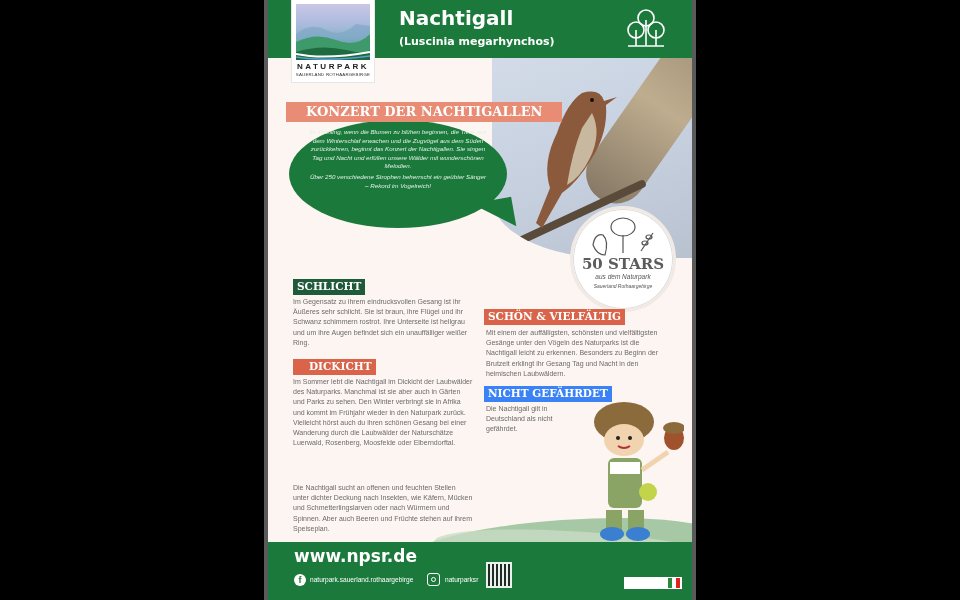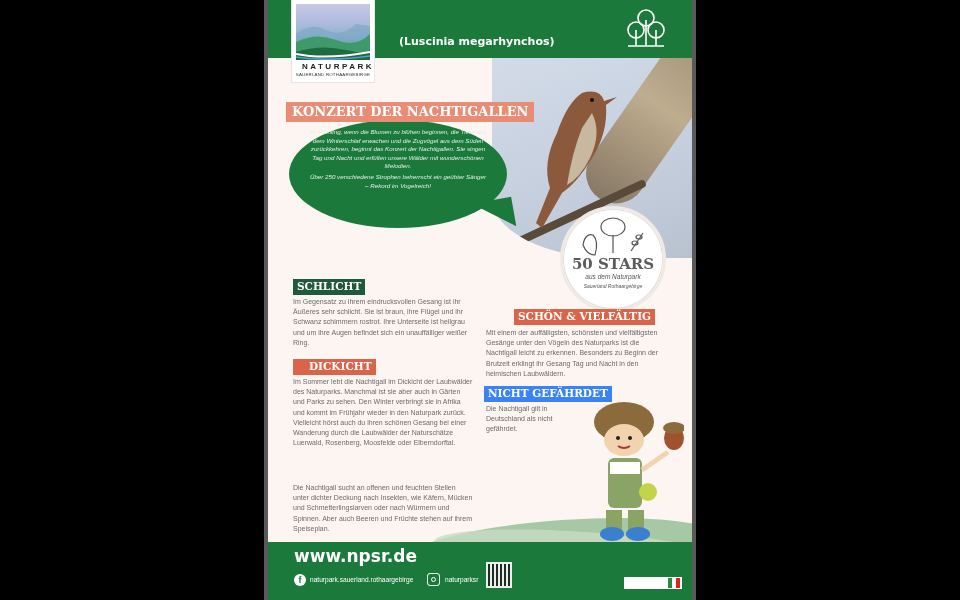--- a/index.html
+++ b/index.html
@@ -3,33 +3,33 @@
 <meta charset="utf-8">
 <style>
   html, body { margin:0; padding:0; }
   body { width:960px; height:600px; background:#000; position:relative; overflow:hidden; font-family:"Liberation Sans", sans-serif; }
   .poster { position:absolute; left:264px; top:0; width:432px; height:600px; background:#fdf5f1; overflow:hidden; }
   .edge-left { position:absolute; left:264px; top:0; width:4px; height:600px; background:#5a5a5a; }
   .edge-right { position:absolute; left:692px; top:0; width:4px; height:600px; background:#5a5a5a; }
   .header { position:absolute; left:0; top:0; width:432px; height:58px; background:#1b7a3b; }
   .logo { position:absolute; left:28px; top:0; width:82px; height:82px; background:#fff; box-shadow:0 0 0 1px #e6e6e6; }
   .logo-art { position:absolute; left:4px; top:4px; width:74px; height:56px; overflow:hidden; background:linear-gradient(#c9c7e6,#a7b9dc 40%,#86b4c0 60%,#2f8a5a 85%,#1e6e42); }
-  .logo-name { position:absolute; left:0; top:62px; width:82px; text-align:right; font-weight:bold; font-size:8px; letter-spacing:2.5px; color:#222; }
+  .logo-name { position:absolute; left:0; top:62px; width:82px; text-align:center; font-weight:bold; font-size:8px; letter-spacing:2.5px; color:#222; }
   .logo-sub { position:absolute; left:0; top:72px; width:82px; text-align:center; font-size:4.4px; color:#333; letter-spacing:0.2px; }
   .title { position:absolute; left:135px; top:6px; font-family:"DejaVu Sans", sans-serif; font-weight:bold; font-size:20px; color:#fff; }
   .subtitle { position:absolute; left:135px; top:35px; font-family:"DejaVu Sans", sans-serif; font-weight:bold; font-size:11px; color:#fff; }
   .tree-icon { position:absolute; left:360px; top:6px; width:44px; height:44px; }
   .photo { position:absolute; left:228px; top:58px; width:204px; height:200px; overflow:hidden; border-bottom-left-radius:120px 60px; background:linear-gradient(160deg,#d3dbe8 0%,#c5cfde 55%,#b8c2cf 100%); }
   .branch { position:absolute; background:linear-gradient(90deg,#7d6a52,#bca67f,#8f7b5e); border-radius:40px; }
-  .concert-head { position:absolute; left:22px; top:102px; padding:0 6px; height:20px; background:#e98c76; color:#fff; font-family:"DejaVu Serif", serif; font-weight:bold; font-size:13px; line-height:20px; white-space:nowrap; }
+  .concert-head { position:absolute; left:22px; top:102px; padding:0 20px; height:20px; background:#e98c76; color:#fff; font-family:"DejaVu Serif", serif; font-weight:bold; font-size:13px; line-height:20px; white-space:nowrap; }
   .bubble { position:absolute; left:25px; top:120px; width:218px; height:108px; background:#1b7a3b; border-radius:50%; }
   .bubble-tail { position:absolute; left:210px; top:200px; width:0; height:0; border-left:40px solid transparent; border-top:30px solid #1b7a3b; transform:rotate(-10deg); }
   .bubble-text { position:absolute; left:44px; top:128px; width:180px; text-align:center; color:#e3f0e6; font-style:italic; font-size:6.2px; line-height:8.6px; }
   .bubble-text p { margin:0 0 2px 0; }
-  .badge { position:absolute; left:296px; top:206px; width:100px; height:100px; border-radius:50%; background:#fff; border:3px solid #f1e9e4; box-shadow:0 0 0 1px #ddd inset; }
+  .badge { position:absolute; left:306px; top:206px; width:100px; height:100px; border-radius:50%; background:#fff; border:3px solid #f1e9e4; box-shadow:0 0 0 1px #ddd inset; }
   .badge-big { position:absolute; left:0; top:46px; width:100px; text-align:center; font-family:"DejaVu Serif", serif; font-weight:bold; font-size:15px; color:#5c5c5c; }
   .badge-sub { position:absolute; left:0; top:64px; width:100px; text-align:center; font-style:italic; font-size:6.5px; color:#555; }
   .badge-sub2 { position:absolute; left:0; top:74px; width:100px; text-align:center; font-style:italic; font-size:5px; color:#555; }
   .section-head { position:absolute; padding:0 4px; height:16px; line-height:15px; color:#fff; font-family:"DejaVu Serif", serif; font-weight:bold; font-size:10.5px; white-space:nowrap; }
   .section-body { position:absolute; font-size:7px; line-height:10.2px; color:#6b6b6b; }
   .footer { position:absolute; left:0; top:542px; width:432px; height:58px; background:#1b7a3b; }
   .wave1 { position:absolute; left:140px; top:520px; width:320px; height:60px; border-radius:50%; background:#9cc39c; transform:rotate(-4deg); opacity:0.9; }
   .wave2 { position:absolute; left:170px; top:532px; width:300px; height:40px; border-radius:50%; background:#c8dcc4; transform:rotate(4deg); opacity:0.8; }
   .url { position:absolute; left:30px; top:546px; font-family:"DejaVu Sans", sans-serif; font-weight:bold; font-size:17px; color:#fff; }
   .fb { position:absolute; left:30px; top:574px; width:12px; height:12px; border-radius:50%; background:#fff; color:#1b7a3b; font-weight:bold; font-size:9px; line-height:13px; text-align:center; }
@@ -56,20 +56,21 @@
         <path d="M0 38 Q20 28 40 36 T74 30 L74 56 L0 56Z" fill="#3f9a6b"></path>
         <path d="M0 48 Q25 40 50 46 T74 44 L74 56 L0 56Z" fill="#1d6b3e"></path>
         <path d="M0 50 Q30 56 74 48" stroke="#fff" stroke-width="2" fill="none"></path>
         <path d="M0 53 Q30 58 74 52" stroke="#5aa0d8" stroke-width="1.5" fill="none"></path>
       </svg>
     </div>
     <div class="logo-name">NATURPARK</div>
     <div class="logo-sub">SAUERLAND ROTHAARGEBIRGE</div>
   </div>
 
+  <div class="title">Nachtigall</div>
   <div class="subtitle">(Luscinia megarhynchos)</div>
 
   <svg class="tree-icon" viewBox="0 0 44 44" fill="none" stroke="#fff" stroke-width="1.6">
     <circle cx="22" cy="12" r="8"></circle>
     <circle cx="12" cy="24" r="8"></circle>
     <circle cx="32" cy="24" r="8"></circle>
     <line x1="12" y1="24" x2="12" y2="40"></line>
     <line x1="22" y1="14" x2="22" y2="40"></line>
     <line x1="32" y1="24" x2="32" y2="40"></line>
     <line x1="4" y1="40" x2="40" y2="40"></line>
@@ -109,21 +110,21 @@
   </div>
 
   <div class="section-head" style="left:29px;top:279px;background:#1f5a3a;">SCHLICHT</div>
   <div class="section-body" style="left:29px;top:297px;width:180px;">Im Gegensatz zu ihrem eindrucksvollen Gesang ist ihr Äußeres sehr schlicht. Sie ist braun, ihre Flügel und ihr Schwanz schimmern rostrot. Ihre Unterseite ist hellgrau und um ihre Augen befindet sich ein unauffälliger weißer Ring.</div>
 
   <div class="section-head" style="left:29px;top:359px;background:#d9644a;padding-left:16px;">DICKICHT</div>
   <div class="section-body" style="left:29px;top:377px;width:180px;">Im Sommer lebt die Nachtigall im Dickicht der Laubwälder des Naturparks. Manchmal ist sie aber auch in Gärten und Parks zu sehen. Den Winter verbringt sie in Afrika und kommt im Frühjahr wieder in den Naturpark zurück. Vielleicht hörst auch du ihren schönen Gesang bei einer Wanderung durch die Laubwälder der Naturschätze Luerwald, Rosenberg, Moosfelde oder Elberndorftal.</div>
 
   <div class="section-body" style="left:29px;top:483px;width:180px;">Die Nachtigall sucht an offenen und feuchten Stellen unter dichter Deckung nach Insekten, wie Käfern, Mücken und Schmetterlingslarven oder nach Würmern und Spinnen. Aber auch Beeren und Früchte stehen auf ihrem Speiseplan.</div>
 
-  <div class="section-head" style="left:220px;top:309px;background:#d9644a;margin-left:30px;">SCHÖN &amp; VIELFÄLTIG</div>
+  <div class="section-head" style="left:220px;top:309px;background:#d9644a;">SCHÖN &amp; VIELFÄLTIG</div>
   <div class="section-body" style="left:222px;top:328px;width:182px;">Mit einem der auffälligsten, schönsten und vielfältigsten Gesänge unter den Vögeln des Naturparks ist die Nachtigall leicht zu erkennen. Besonders zu Beginn der Brutzeit erklingt ihr Gesang Tag und Nacht in den heimischen Laubwäldern.</div>
 
   <div class="section-head" style="left:220px;top:386px;background:#3b82f6;">NICHT GEFÄHRDET</div>
   <div class="section-body" style="left:222px;top:404px;width:80px;">Die Nachtigall gilt in Deutschland als nicht gefährdet.</div>
 
   <div class="wave1"></div>
   <div class="wave2"></div>
 
   <svg class="mascot" viewBox="0 0 100 150">
     <ellipse cx="40" cy="30" rx="30" ry="20" fill="#8b6b3c"></ellipse>

